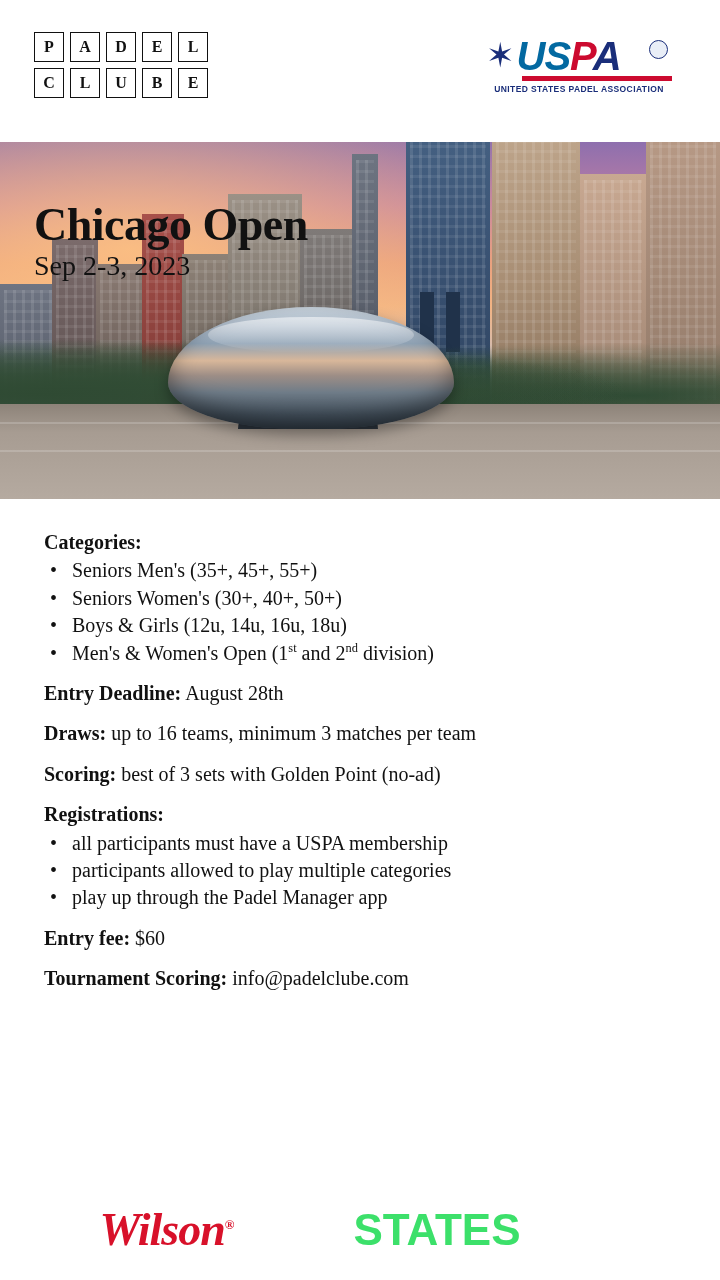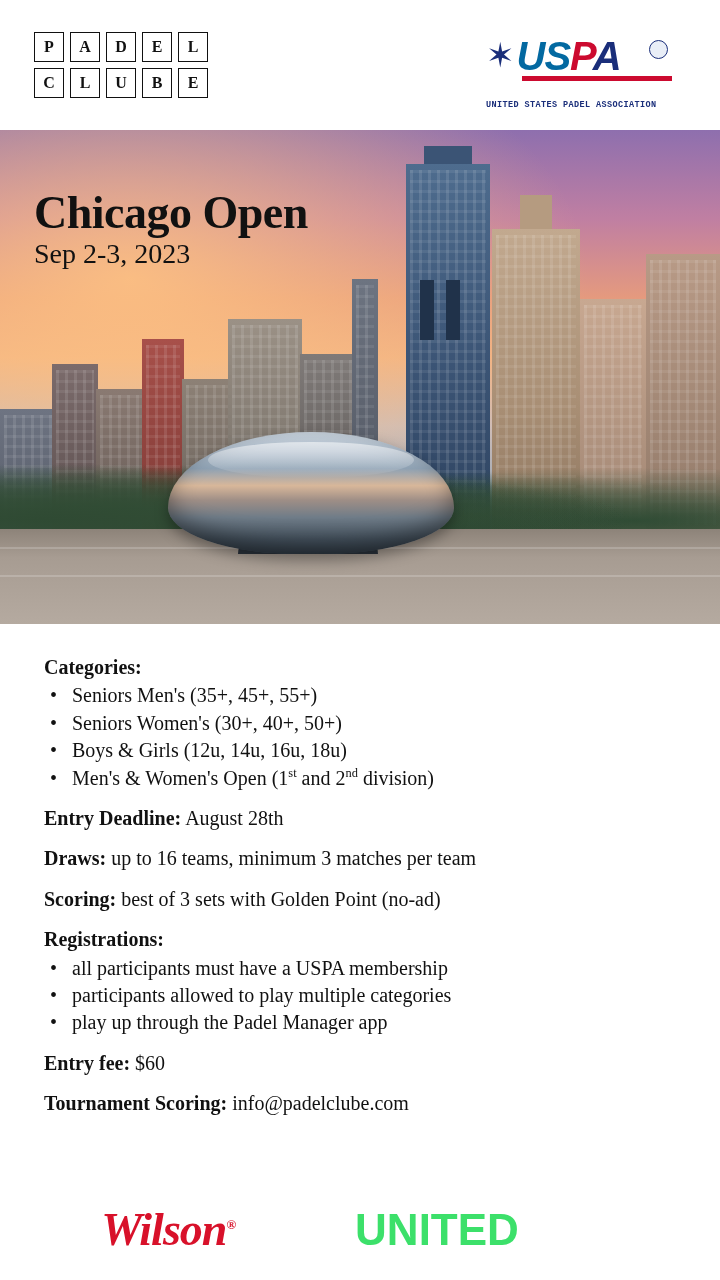--- a/index.html
+++ b/index.html
@@ -80,46 +80,47 @@
   .uspa-p { color: #cc0a2f; }
   .uspa-a { color: #1a2e7a; }
   .uspa-underline {
     height: 5px;
     background: #cc0a2f;
     width: 150px;
     margin-left: 36px;
     margin-top: -4px;
   }
   .uspa-sub {
-    font-family: Liberation Mono, monospace;
+    font-family: Liberation Sans, sans-serif;
     font-size: 8.5px;
     font-weight: 700;
     color: #1a2e7a;
     letter-spacing: 0.4px;
-    text-align: left;
+    text-align: center;
     width: 186px;
-    margin-top: 19px;
+    margin-top: 3px;
   }
   .uspa-ball {
     position: absolute;
     right: 18px;
     top: 8px;
     width: 17px;
     height: 17px;
     border-radius: 50%;
     background: #e9eef7;
     border: 1.5px solid #1a2e7a;
   }
 
   
   .hero {
     position: relative;
-    height: 494px;
+    height: 357px;
     overflow: hidden;
     background: linear-gradient(to bottom, #b86fa0 0%, #d98a86 22%, #e8a072 42%, #9fb0c8 70%, #7c8fa5 100%);
+    margin-top: 12px;
   }
   .sky {
     position: absolute;
     inset: 0;
     background:
       radial-gradient(ellipse at 18% 30%, rgba(255,196,130,0.85) 0%, rgba(255,170,120,0) 55%),
       linear-gradient(to bottom, #8e6fae 0%, #c07fa2 18%, #e59a7e 34%, #f0b184 46%, #cdbcb8 60%, #9aa7b6 75%, #7e8c9c 100%);
   }
   
   .bldg { position: absolute; bottom: 95px; }
@@ -412,14 +413,14 @@
   </ul>
 
   <p class="kv"><b>Entry fee:</b> <span>$60</span></p>
 
   <p class="kv"><b>Tournament Scoring:</b> <span>info@padelclube.com</span></p>
 
 </div>
 
 <div class="sponsors">
   <div class="wilson"><span>Wilson</span><span class="reg">®</span></div>
-  <div class="volley">UNITED</div>
+  <div class="volley">STATES</div>
 </div>
 
 </body></html>

